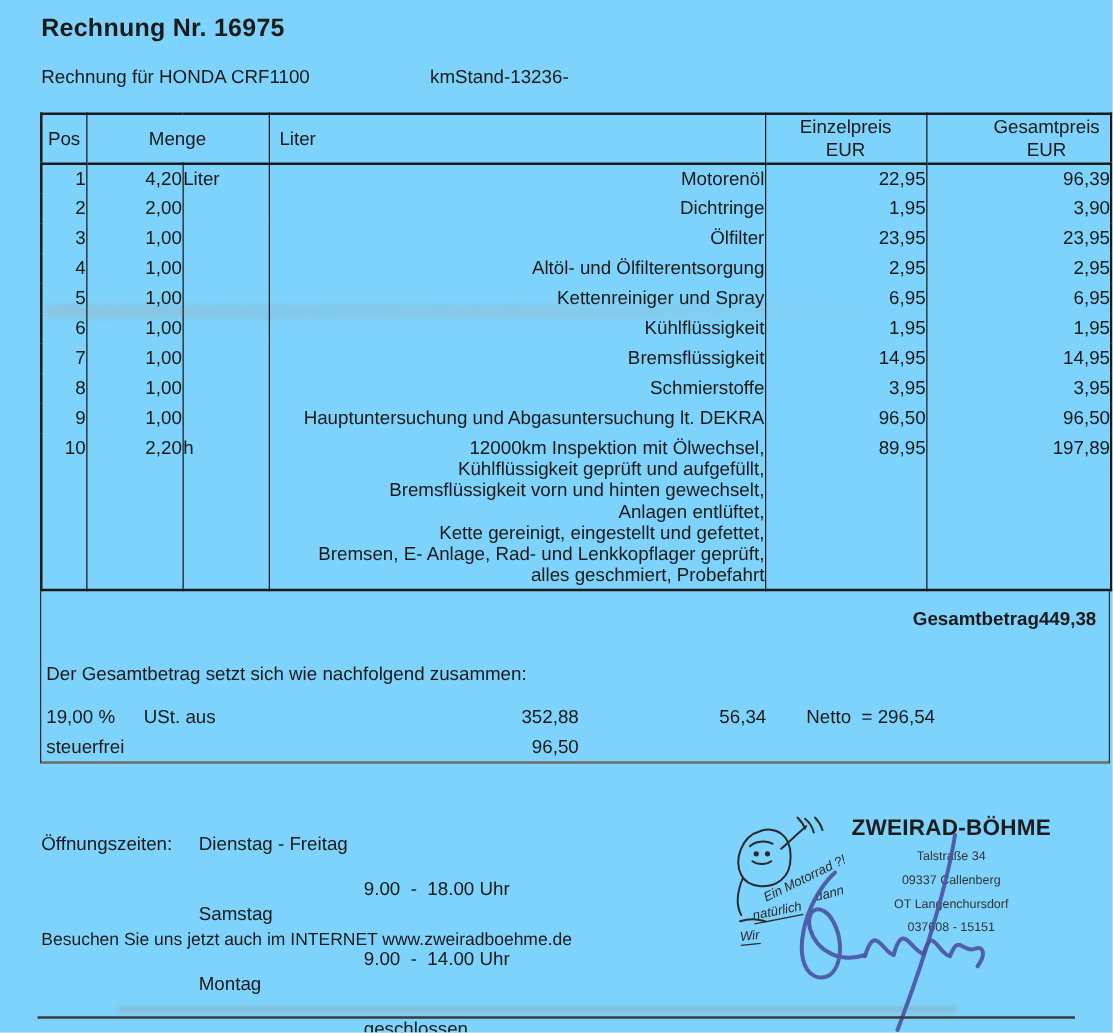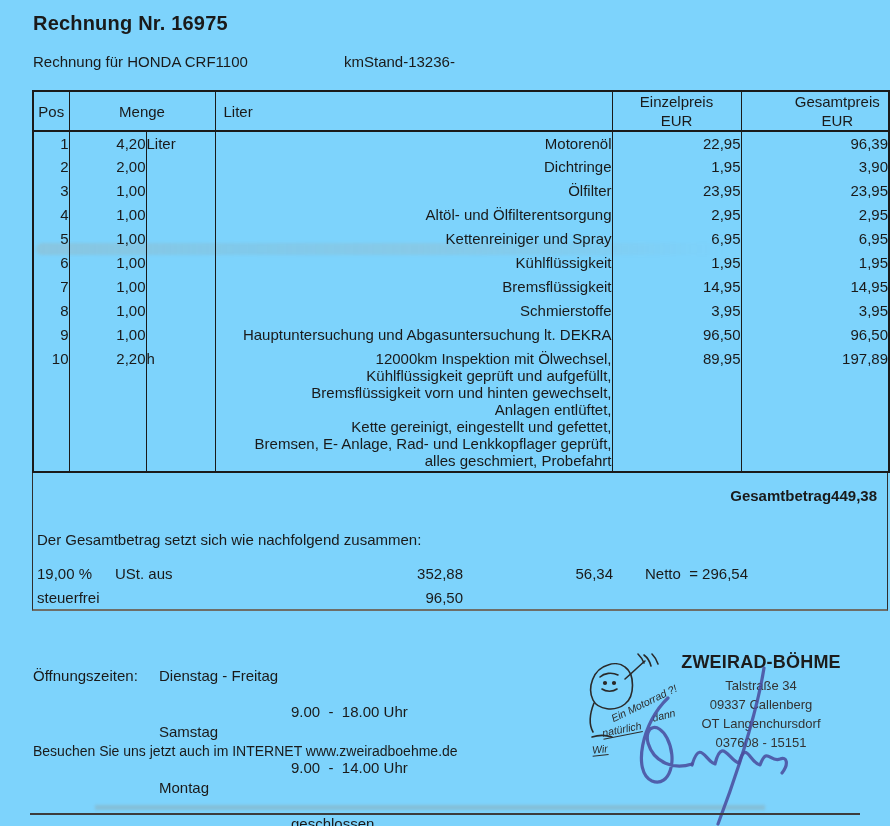--- a/index.html
+++ b/index.html
@@ -38,21 +38,21 @@
   .t-tax  {position:absolute; left:470px; width:110px; text-align:right;}
   .t-netto{position:absolute; left:612px; white-space:pre;}
 
   .hours {position:absolute; left:33px; top:666px; font-size:15px; line-height:20px;
     display:grid; grid-template-columns:126px 132px auto;}
   .hours .pre {white-space:pre;margin-top:36px;}
   .internet {position:absolute; left:33px; top:743px; font-size:14px;text-align:right;}
 
   .stamp-text {position:absolute; left:662px; top:652px; width:198px; text-align:center; color:#222;}
   .stamp-text .company {font-size:18px; font-weight:bold; color:#1c1c1c; letter-spacing:.2px; margin-bottom:3px;}
-  .stamp-text .addr {font-size:13px; line-height:19px; color:#333;}
+  .stamp-text .addr {font-size:10px; line-height:19px; color:#333;}
 
   .doodle {position:absolute; left:580px; top:653px; width:118px; height:112px; color:#2b2b2b;}
   .doodle .hw {position:absolute; font-size:10.5px; font-style:italic; white-space:nowrap; color:#2b2b2b;}
   .hw1 {left:28px; top:44px; transform:rotate(-26deg);}
   .hw2 {left:72px; top:56px; transform:rotate(-14deg);}
   .hw3 {left:22px; top:70px; transform:rotate(-11deg); border-bottom:1px solid #2b2b2b;}
   .hw4 {left:12px; top:90px; transform:rotate(-6deg); border-bottom:1px solid #2b2b2b;}
 
   .signature {position:absolute; left:612px; top:664px; width:205px; height:162px; overflow:visible;}
   .signature path {fill:none; stroke-width:3.2; stroke-linecap:round; stroke-linejoin:round; opacity:.88;}

